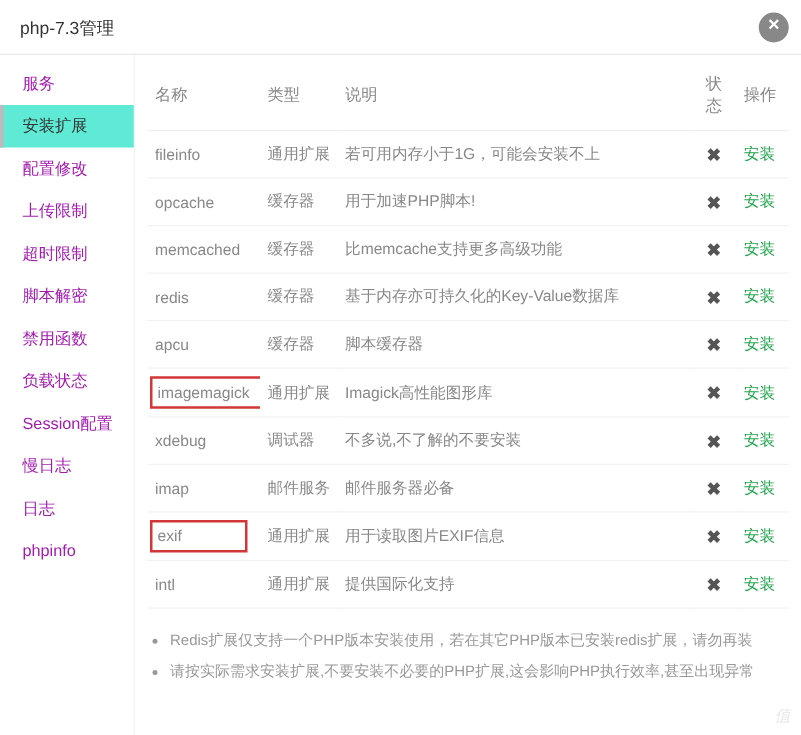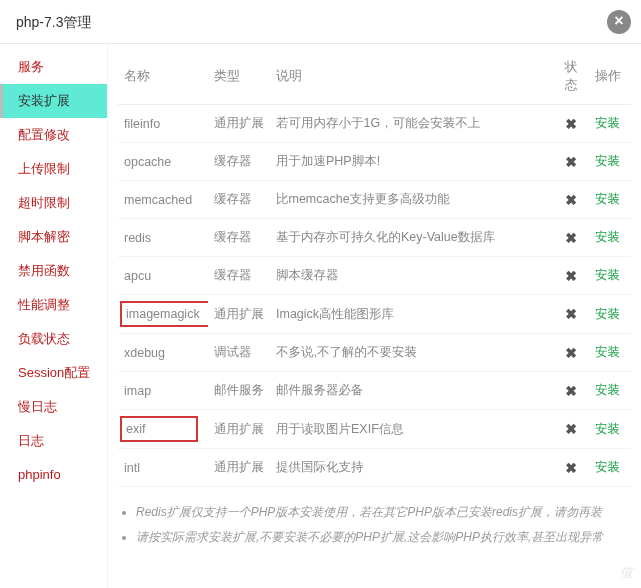--- a/index.html
+++ b/index.html
@@ -49,21 +49,21 @@
   .sidebar {
     width: 108px;
     background: #fff;
     border-right: 1px solid #f2f2f2;
     padding-top: 6px;
   }
   .sidebar-item {
     height: 34px;
     line-height: 34px;
     padding-left: 18px;
-    color: #b91c1c;
+    color: #a21caf;
     cursor: pointer;
     font-size: 13px;
   }
   .sidebar-item.active {
     background: #5eead4;
     color: #333;
     border-left: 3px solid #bbb;
     padding-left: 15px;
   }
   .main {
@@ -107,21 +107,21 @@
     margin: -4px -8px -4px -4px;
     min-width: 78px;
   }
   .notes {
     margin: 14px 4px 0 4px;
     padding-left: 14px;
     color:#999;
     font-size:12px;
     line-height: 1.9;
   }
-  .notes li { list-style: disc; margin-bottom:2px;font-style:italic;}
+  .notes li { list-style: disc; margin-bottom:2px;}
   .watermark {
     position:absolute;
     right:8px; bottom:6px;
     color:#d8d8d8;
     font-size:13px;
     letter-spacing:0.5px;
     opacity:0.6;
     pointer-events:none;
     font-style:italic;
   }
@@ -136,21 +136,20 @@
   </div>
   <div class="body">
     <div class="sidebar" id="sidebar">
         <div class="sidebar-item"><span>服务</span></div>
         <div class="sidebar-item active"><span>安装扩展</span></div>
         <div class="sidebar-item"><span>配置修改</span></div>
         <div class="sidebar-item"><span>上传限制</span></div>
         <div class="sidebar-item"><span>超时限制</span></div>
         <div class="sidebar-item"><span>脚本解密</span></div>
         <div class="sidebar-item"><span>禁用函数</span></div>
-        <div class="sidebar-item"><span>性能调整</span></div>
         <div class="sidebar-item"><span>负载状态</span></div>
         <div class="sidebar-item"><span>Session配置</span></div>
         <div class="sidebar-item"><span>慢日志</span></div>
         <div class="sidebar-item"><span>日志</span></div>
         <div class="sidebar-item"><span>phpinfo</span></div>
       </div>
     <div class="main">
       <table>
         <thead>
           <tr>

